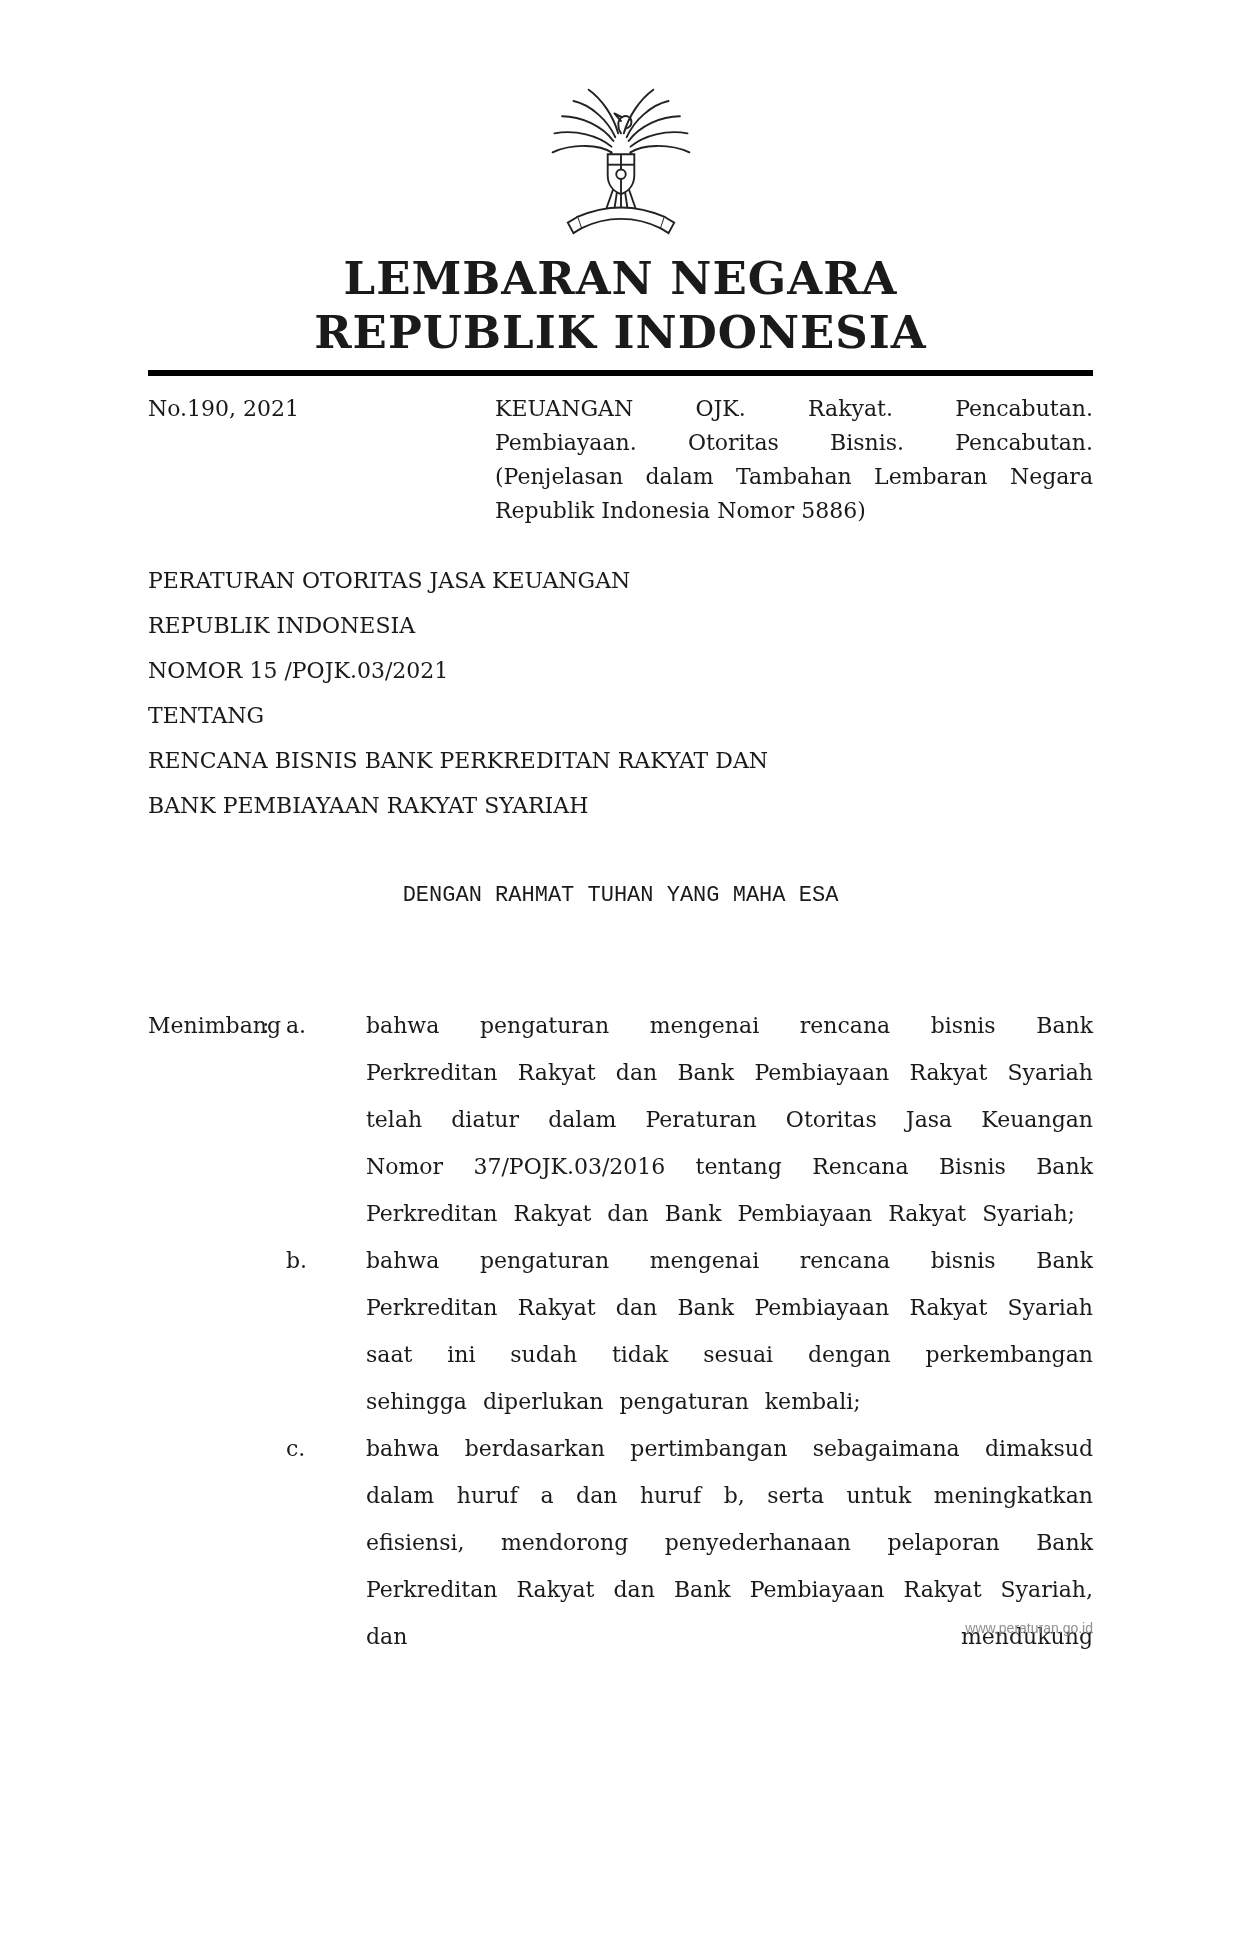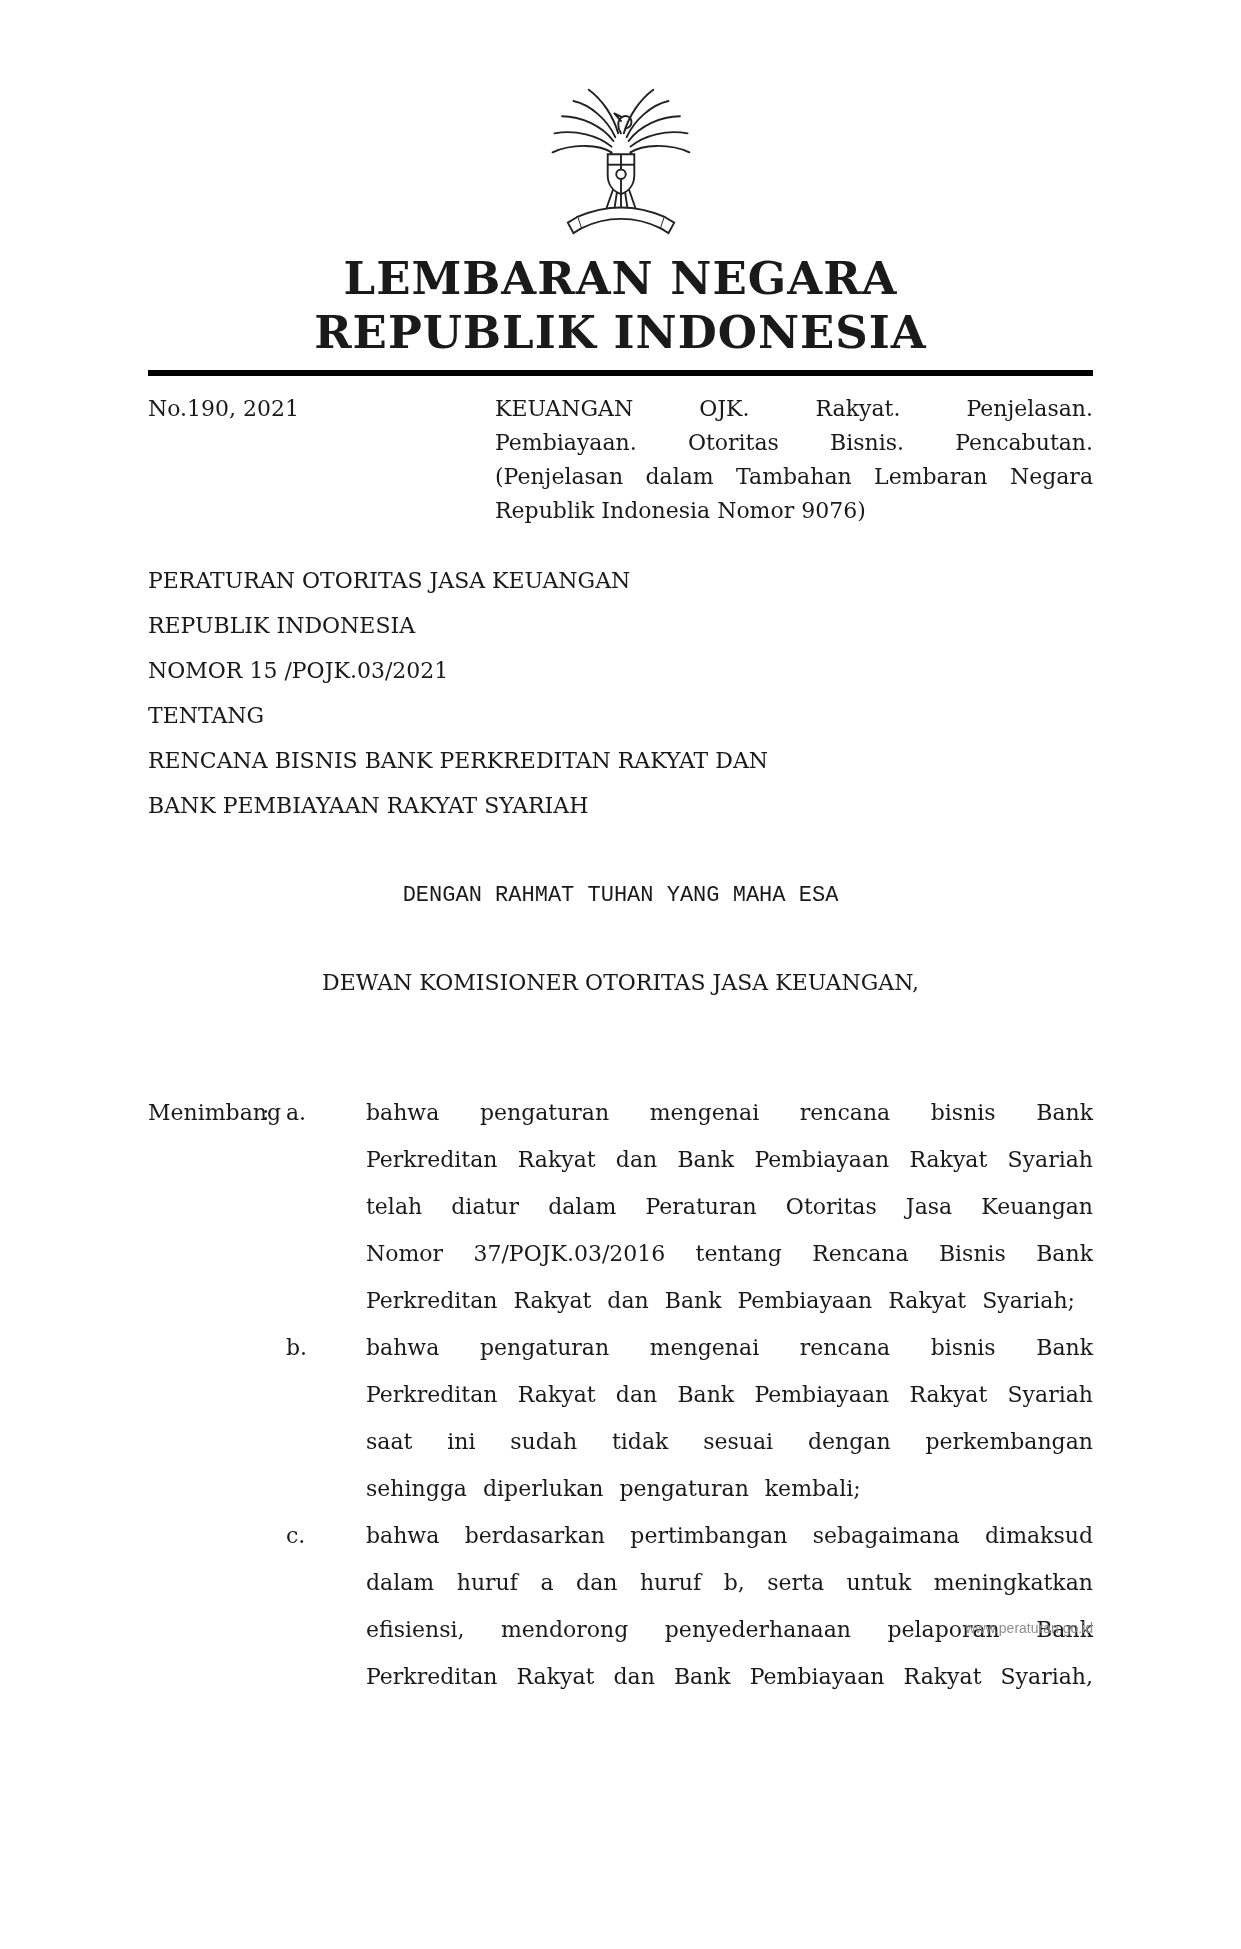--- a/index.html
+++ b/index.html
@@ -170,38 +170,37 @@
 
   <div class="masthead">
     <div>LEMBARAN NEGARA</div>
     <div>REPUBLIK INDONESIA</div>
   </div>
   <hr class="masthead-rule">
 
   <div class="gazette-row">
     <div class="issue-no">No.190, 2021</div>
     <div class="subject-block">
-      <div class="subject-line justify">KEUANGAN OJK. Rakyat. Penjelasan.</div>
+      <div class="subject-line justify">KEUANGAN OJK. Rakyat. Pencabutan.</div>
       <div class="subject-line justify">Pembiayaan. Otoritas Bisnis. Pencabutan.</div>
       <div class="subject-line justify">(Penjelasan dalam Tambahan Lembaran Negara</div>
-      <div class="subject-line">Republik Indonesia Nomor 9076)</div>
+      <div class="subject-line">Republik Indonesia Nomor 5886)</div>
     </div>
   </div>
 
   <div class="doc-title">
     <span class="doc-title-line">PERATURAN OTORITAS JASA KEUANGAN</span>
     <span class="doc-title-line">REPUBLIK INDONESIA</span>
     <span class="doc-title-line">NOMOR 15 /POJK.03/2021</span>
     <span class="doc-title-line">TENTANG</span>
     <span class="doc-title-line">RENCANA BISNIS BANK PERKREDITAN RAKYAT DAN</span>
     <span class="doc-title-line">BANK PEMBIAYAAN RAKYAT SYARIAH</span>
   </div>
 
   <div class="invocation">DENGAN RAHMAT TUHAN YANG MAHA ESA</div>
-  <div class="authority">DEWAN KOMISIONER OTORITAS JASA KEUANGAN,</div>
 
   <div class="considerations">
     <div class="consider-label">Menimbang</div>
     <div class="consider-colon">:</div>
     <div class="consider-items">
 
       <div class="consider-item">
         <div class="item-letter">a.</div>
         <div class="item-text">bahwa pengaturan mengenai rencana bisnis Bank Perkreditan Rakyat dan Bank Pembiayaan Rakyat Syariah telah diatur dalam Peraturan Otoritas Jasa Keuangan Nomor 37/POJK.03/2016 tentang Rencana Bisnis Bank Perkreditan Rakyat dan Bank Pembiayaan Rakyat Syariah;</div>
       </div>

